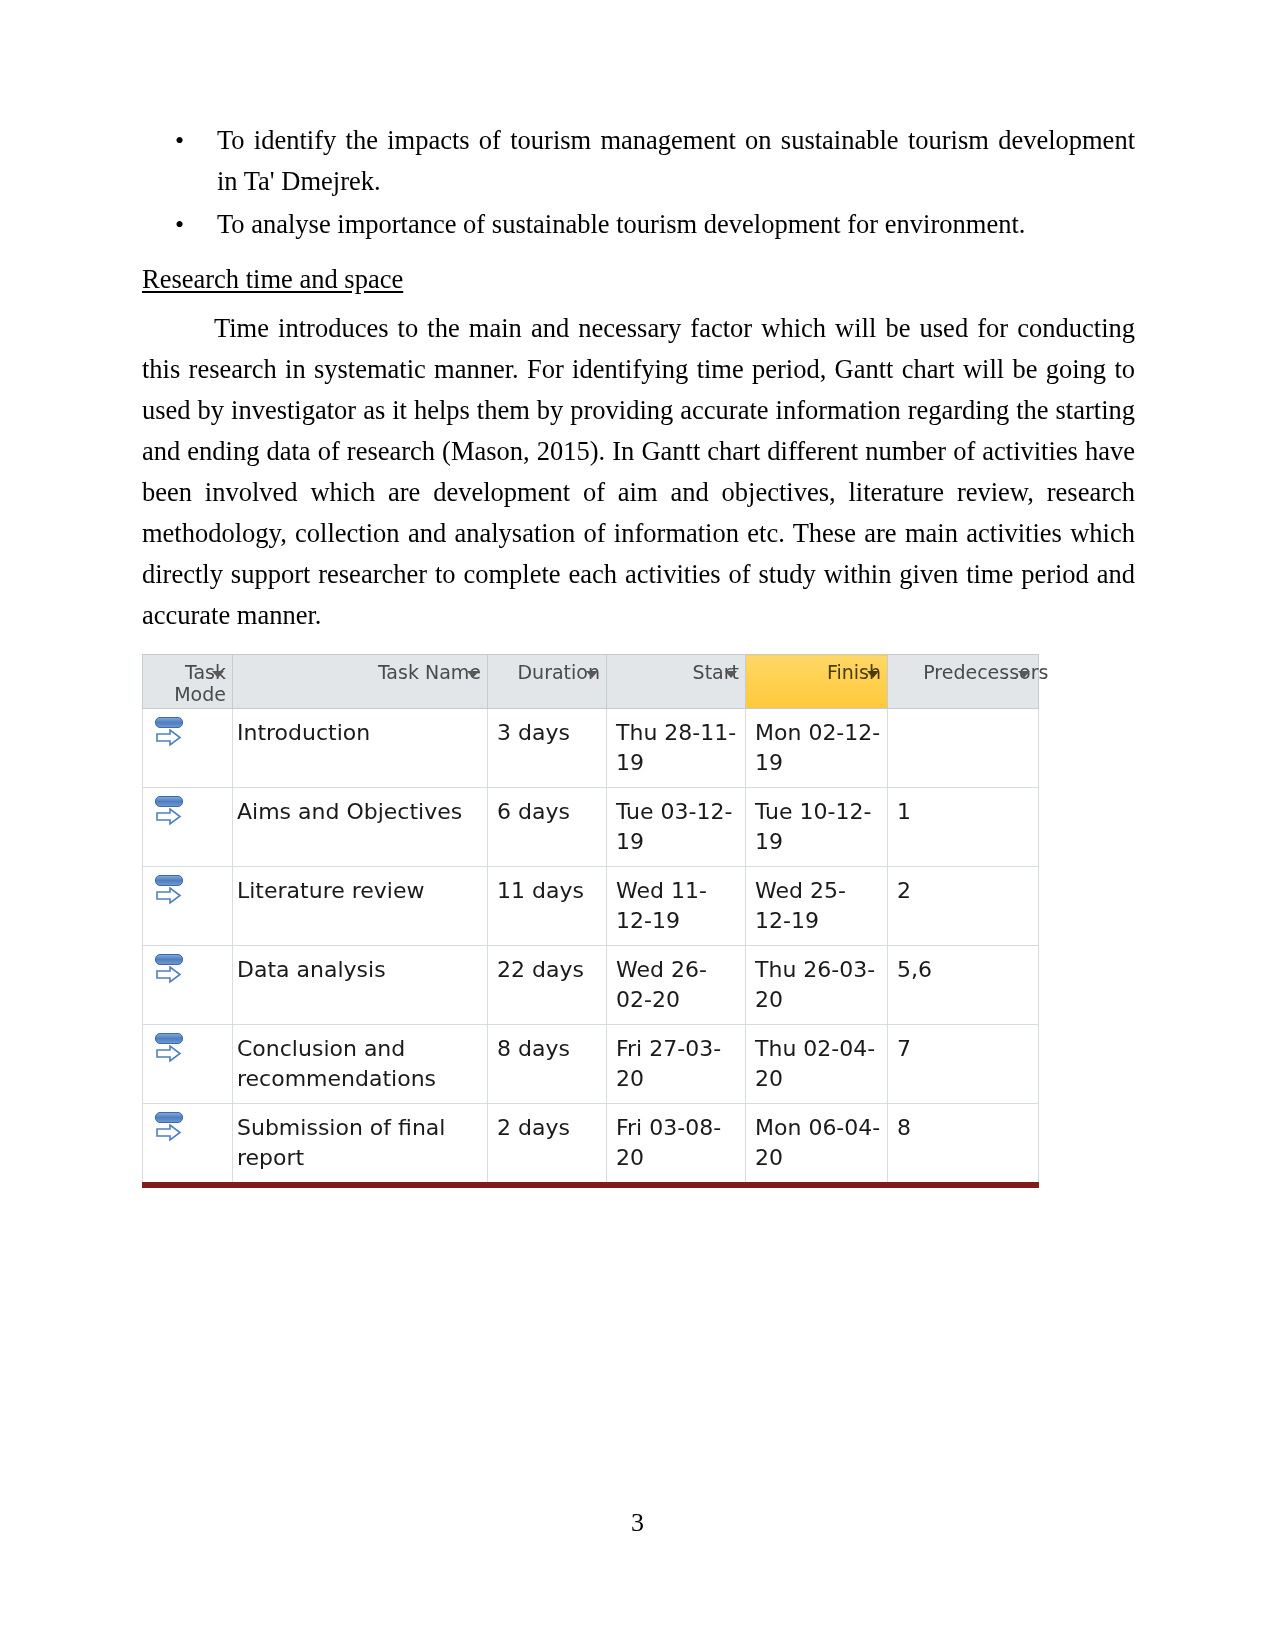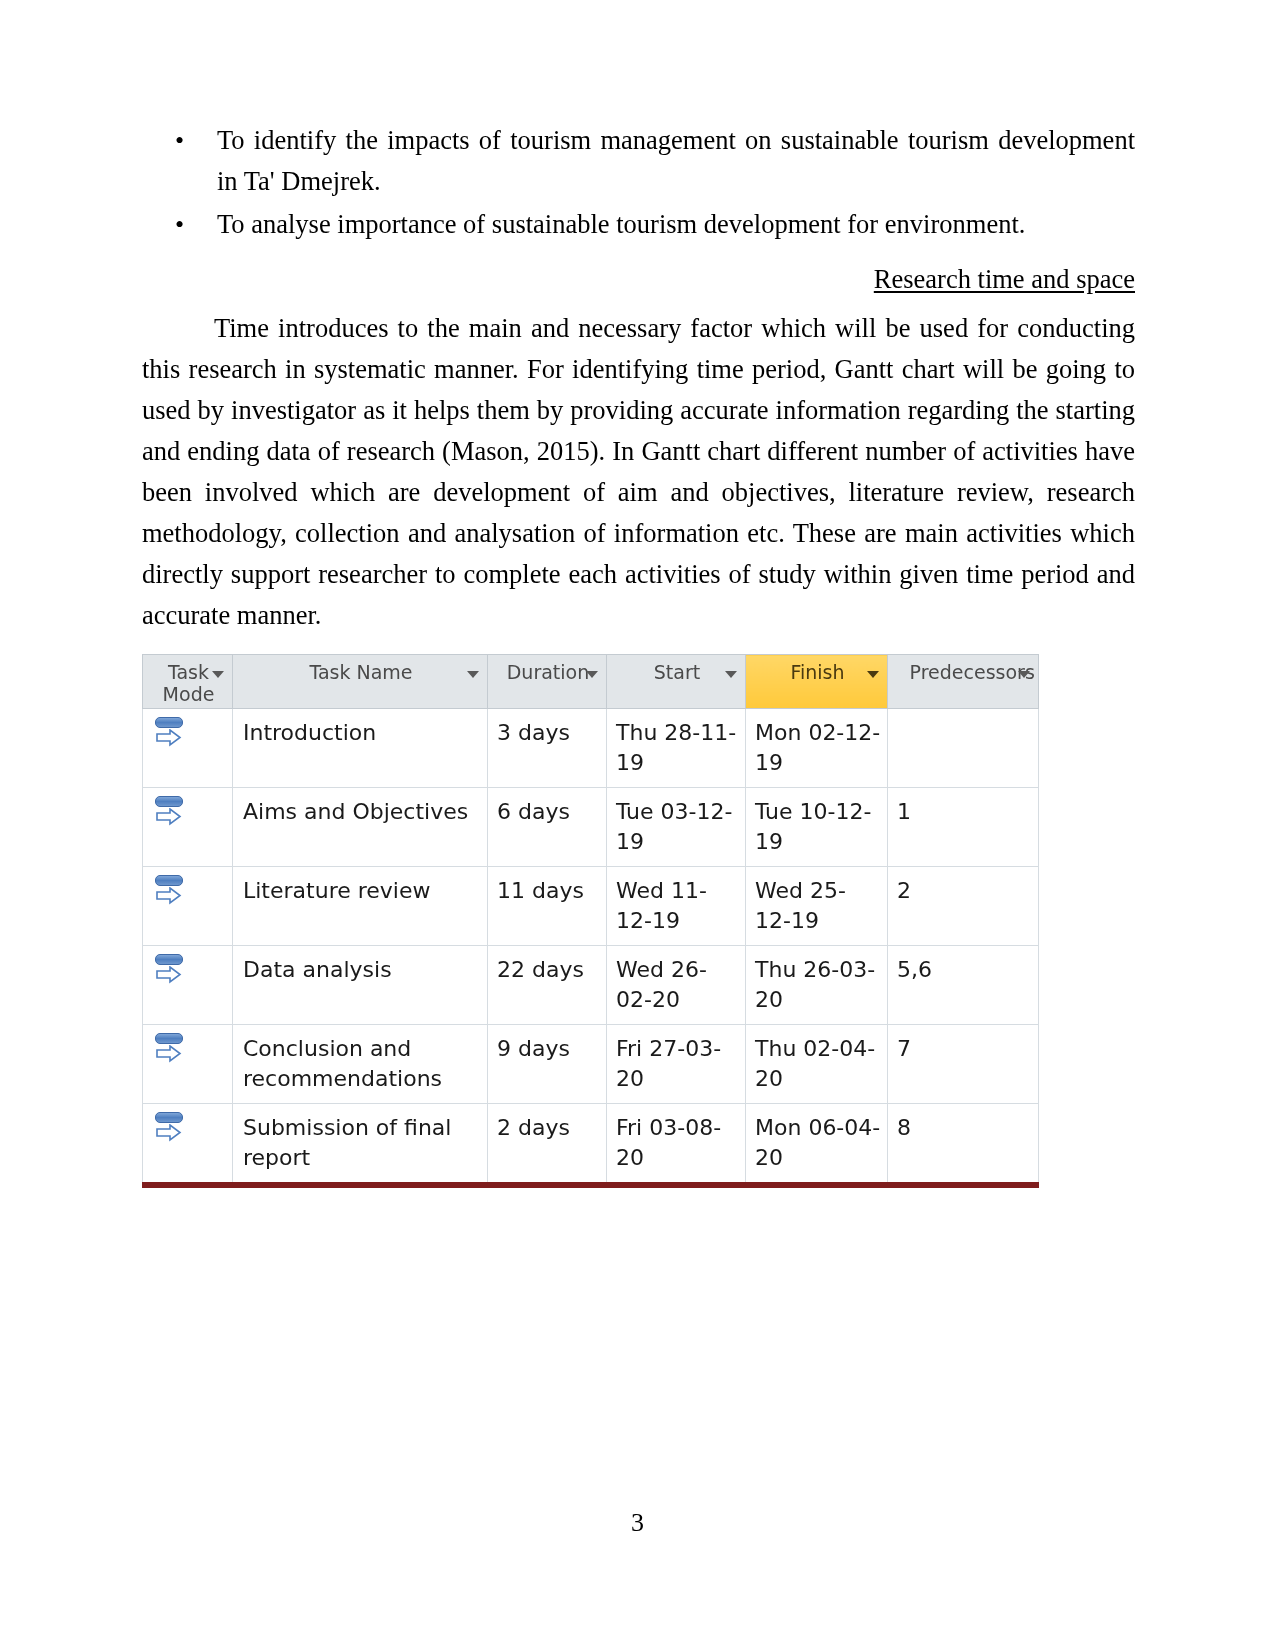--- a/index.html
+++ b/index.html
@@ -47,21 +47,20 @@
     line-height: 41px;
   }
 
   
   .section-heading {
     font-size: 26.5px;
     line-height: 41px;
     text-decoration: underline;
     text-underline-offset: 3px;
     margin: 14px 0 0 0;
-    text-align: right;
   }
 
   
   p.body-text {
     font-size: 26.5px;
     line-height: 41px;
     margin: 8px 0 0 0;
     text-align: justify;
     text-indent: 72px;
     text-align-last: left;
@@ -91,21 +90,21 @@
     background: #e2e6e9;
     border-right: 1px solid #c4cbd1;
     border-bottom: 1px solid #c4cbd1;
     border-top: 1px solid #c4cbd1;
     height: 54px;
     vertical-align: top;
     padding: 6px 6px 0 8px;
     font-weight: normal;
     font-size: 19px;
     color: #4a4a4a;
-    text-align: center;
+    text-align: right;
     position: relative;
     box-sizing: border-box;
   }
   table.gantt thead th:first-child {
     border-left: 1px solid #c4cbd1;
   }
   table.gantt thead th.finish-col {
     background: #ffd24d;
     background-image: linear-gradient(to bottom, #ffd766, #ffc93a);
     color: #4a3a10;
@@ -138,21 +137,21 @@
     box-sizing: border-box;
     background: #ffffff;
   }
   table.gantt tbody td:first-child {
     border-left: 1px solid #d6dce1;
   }
   table.gantt tbody td.mode-cell {
     padding: 6px 0 0 10px;
   }
   table.gantt tbody td.name-cell {
-    padding-left: 10px;
+    padding-left: 4px;
   }
   table.gantt tbody tr:last-child td {
     border-bottom: 6px solid #7f1d1d;
   }
 
   
   .mode-icon {
     display: block;
     width: 36px;
     height: 34px;
@@ -305,21 +304,21 @@
           <tr>
             <td class="mode-cell">
               <span class="mode-icon">
                 <span class="bar"></span>
                 <svg class="arrow-svg" width="26" height="18" viewBox="0 0 26 18">
                   <path d="M1 5 H14 V1 L24 8.5 L14 16 V12 H1 Z" fill="#ffffff" stroke="#4f7fc0" stroke-width="1.6"></path>
                 </svg>
               </span>
             </td>
             <td class="name-cell">Conclusion and recommendations</td>
-            <td>9 days</td>
+            <td>8 days</td>
             <td>Fri 27-03-20</td>
             <td>Thu 02-04-20</td>
             <td>7</td>
           </tr>
           <tr>
             <td class="mode-cell">
               <span class="mode-icon">
                 <span class="bar"></span>
                 <svg class="arrow-svg" width="26" height="18" viewBox="0 0 26 18">
                   <path d="M1 5 H14 V1 L24 8.5 L14 16 V12 H1 Z" fill="#ffffff" stroke="#4f7fc0" stroke-width="1.6"></path>

